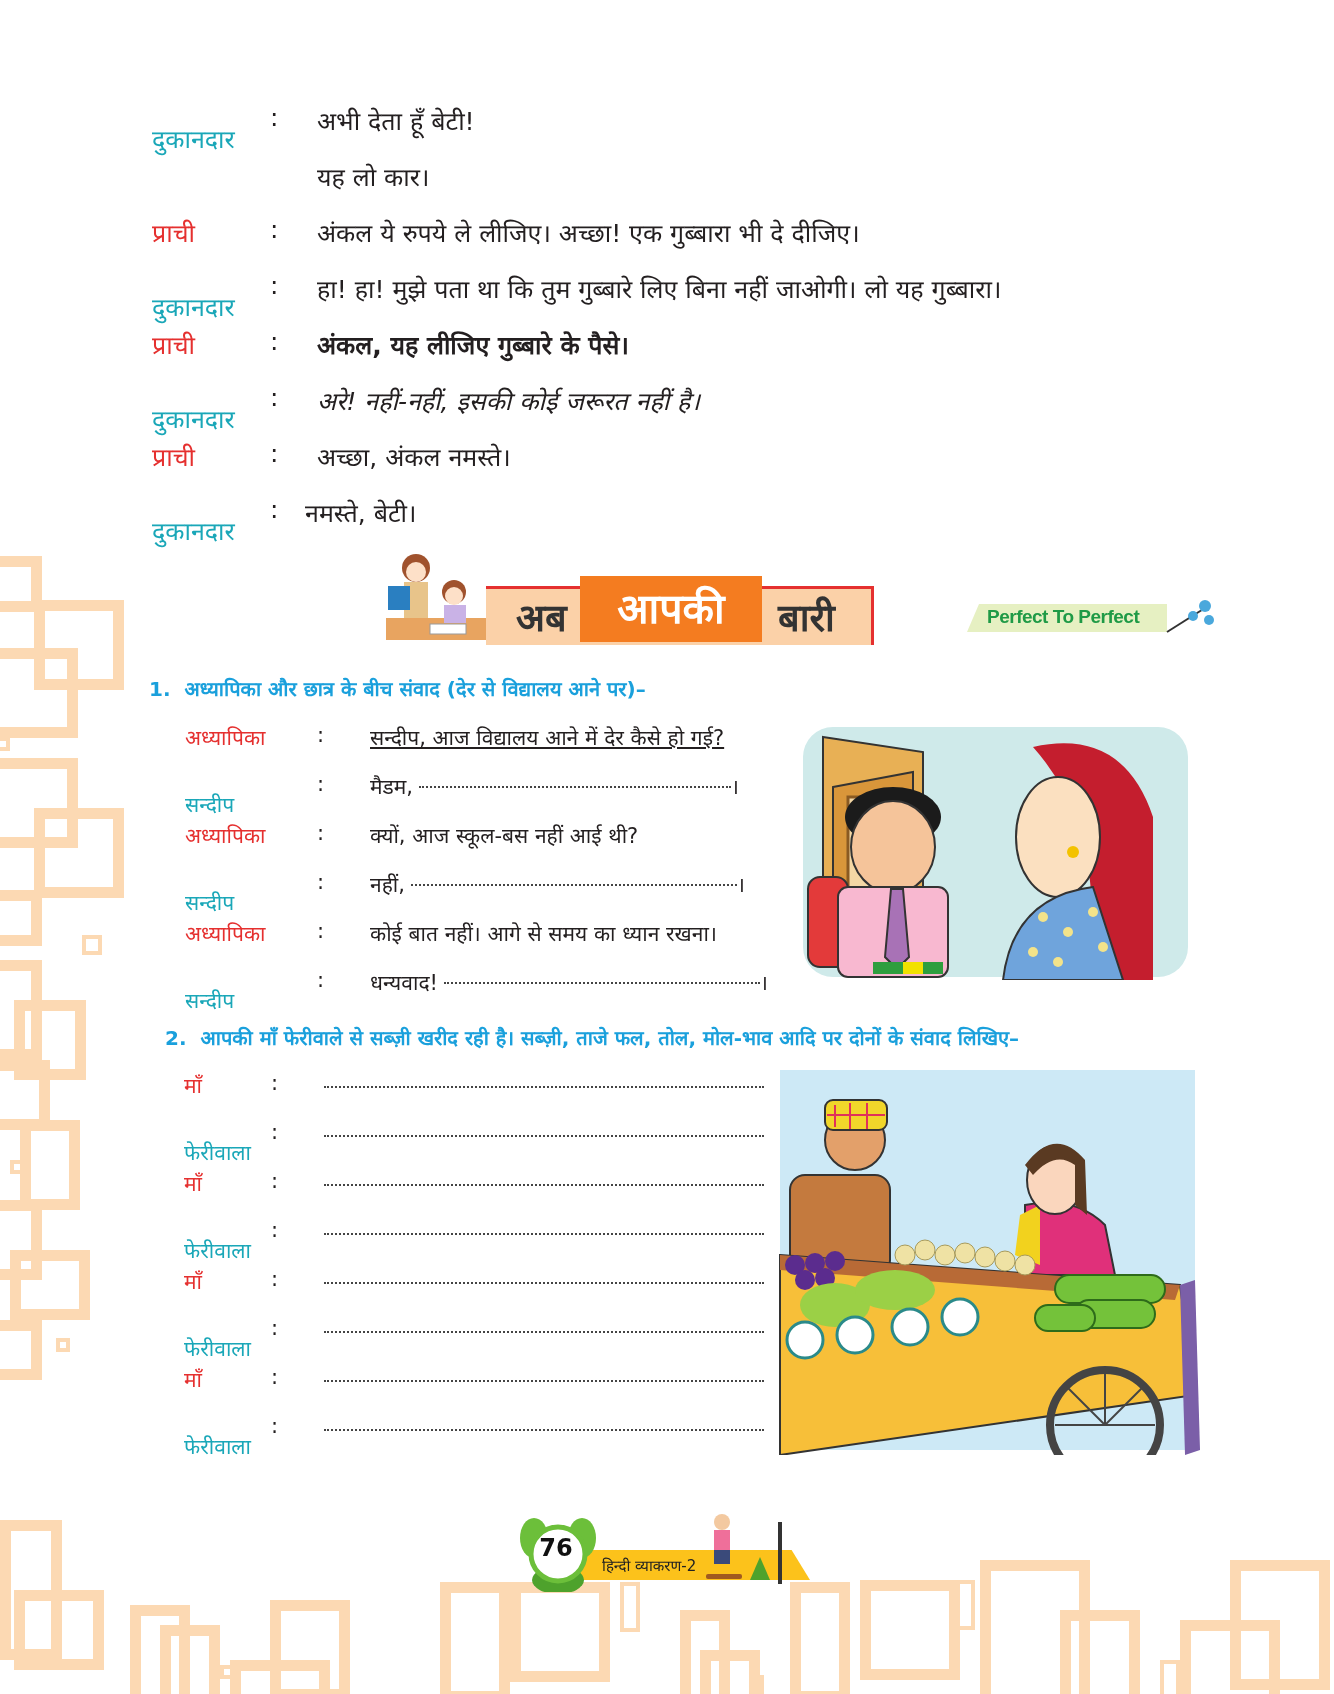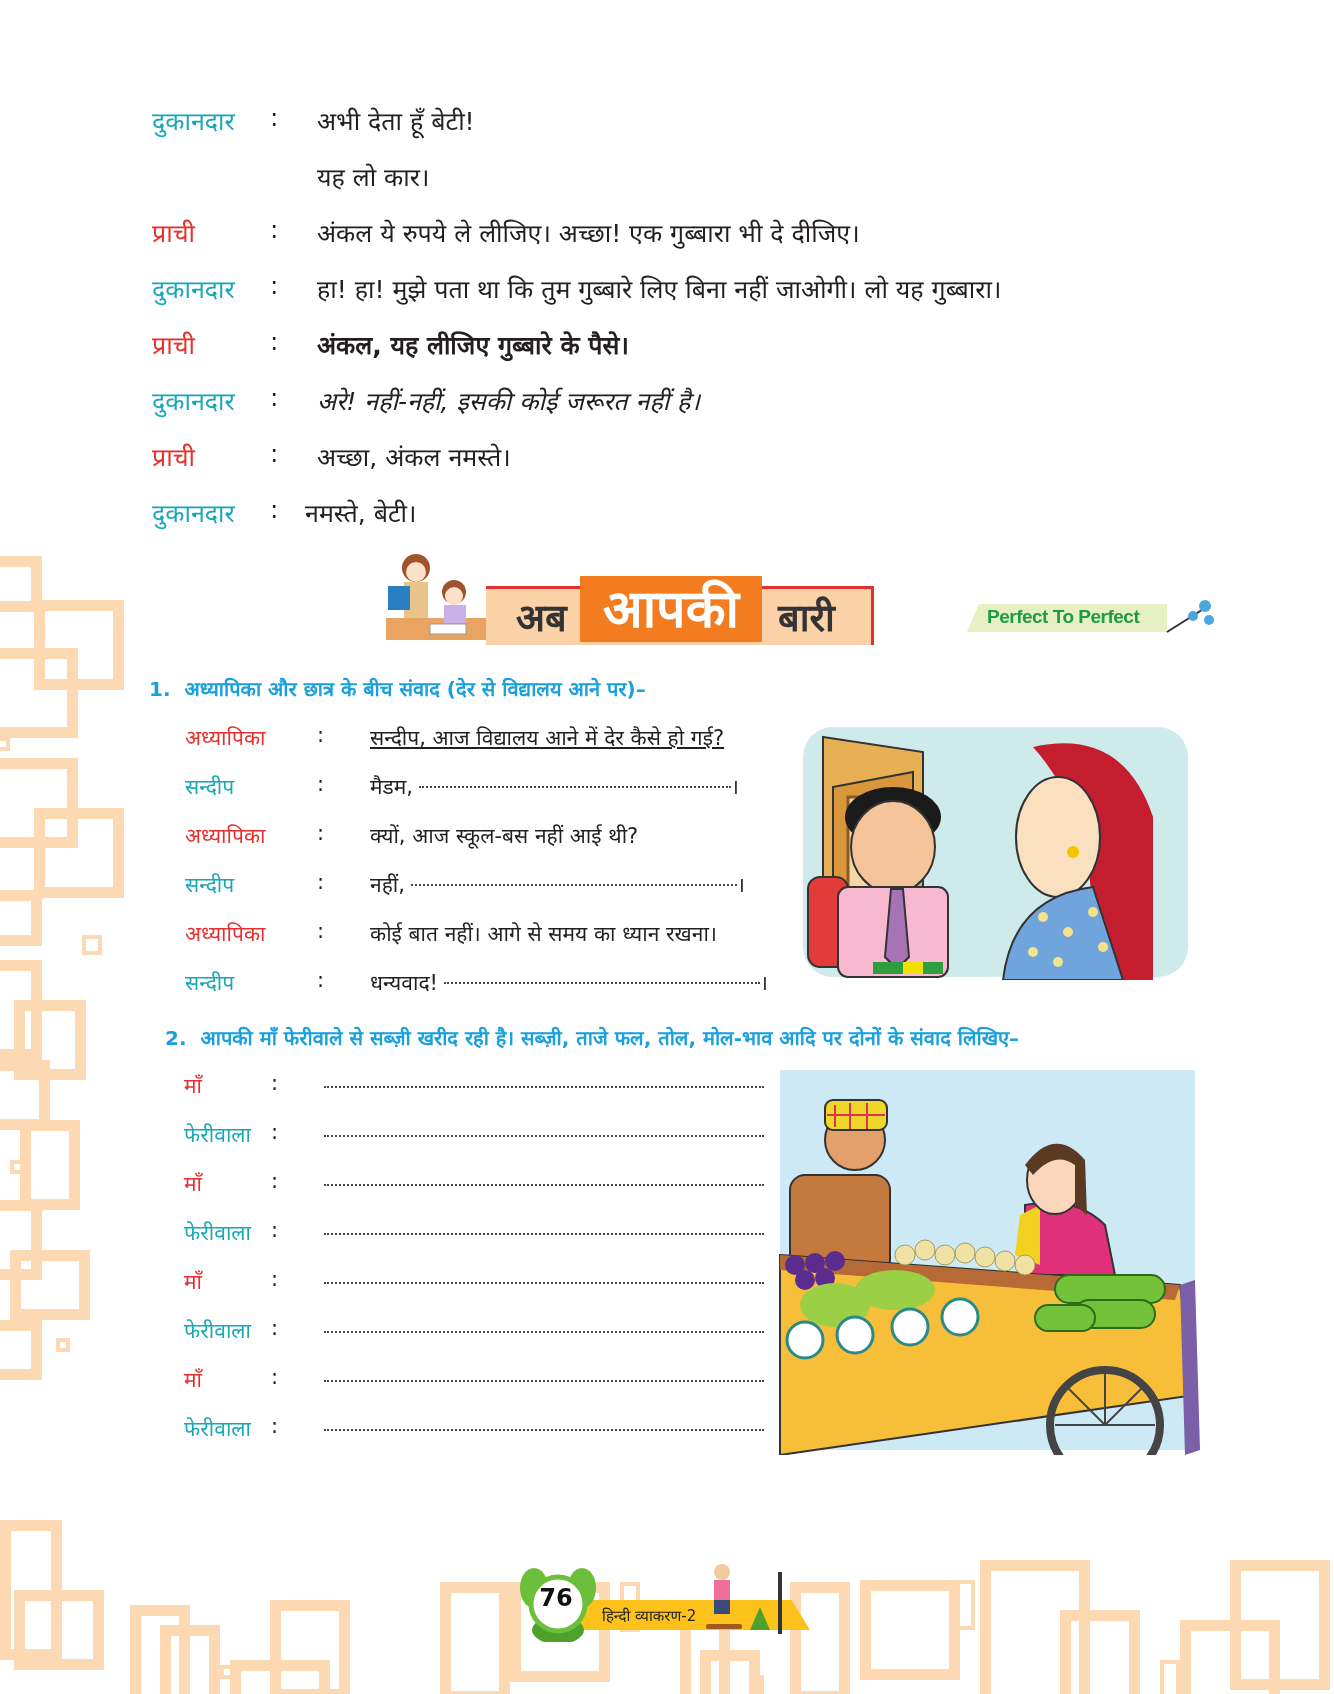--- a/index.html
+++ b/index.html
@@ -10,41 +10,41 @@
     color: #231f20;
   }
   .deco { position: absolute; box-sizing: border-box; border: 11px solid #fcd9b3; }
   .deco.s { border-width: 4px; }
   .deco-layer { position: absolute; inset: 0; pointer-events: none; z-index: 0; }
 
   .row { position: absolute; display: flex; align-items: baseline; z-index: 2; }
   .spk { font-size: 25px; }
   .colon { font-size: 25px; position: absolute; }
   .line { font-size: 25px; position: absolute; white-space: nowrap; }
-  .teal { color: #1aa7b8; }
+  .teal { color: #1aa7b8; margin-top: 18px; }
   .red { color: #e5302f; }
   .spk2 { font-size: 21px; }
   .line2 { font-size: 21px; }
   .dots { display: inline-block; border-bottom: 2px dotted #444; height: 0; vertical-align: 6px; margin-left: 6px; }
   .q { position: absolute; font-size: 20px; font-weight: bold; color: #1aa0dc; z-index: 2; white-space: nowrap; }
 
   
   .banner { position: absolute; left: 386px; top: 568px; width: 490px; height: 78px; z-index: 2; }
   .banner .bg { position: absolute; left: 100px; top: 18px; width: 385px; height: 56px; background: #fbd1a8; border-top: 3px solid #e5302f; border-right: 3px solid #e5302f; }
   .banner .ab { position: absolute; left: 130px; top: 22px; font-size: 38px; font-weight: bold; color: #333; }
-  .banner .apki { position: absolute; left: 194px; top: 8px; width: 182px; height: 66px; background: #f47c20; color: #fff; font-size: 52px; font-weight: bold; text-align: center; line-height: 66px; }
+  .banner .apki { position: absolute; left: 194px; top: 8px; width: 182px; height: 66px; background: #f47c20; color: #fff; font-size: 41px; font-weight: bold; text-align: center; line-height: 66px; }
   .banner .bari { position: absolute; left: 392px; top: 22px; font-size: 38px; font-weight: bold; color: #333; }
   .banner .kids { position: absolute; left: 0; top: -20px; width: 110px; height: 96px; }
 
   .ptp { position: absolute; left: 967px; top: 598px; width: 250px; height: 38px; z-index: 2; }
   .ptp .bar { position: absolute; left: 0; top: 6px; width: 200px; height: 28px; background: #e6f0c2; clip-path: polygon(6% 0, 100% 0, 100% 100%, 0 100%); }
   .ptp .txt { position: absolute; left: 20px; top: 8px; font-size: 19px; font-weight: bold; color: #1f9a46; font-family: "Liberation Sans", sans-serif; letter-spacing: -0.5px; }
 
   .illus { position: absolute; z-index: 2; }
-  .footer { position: absolute; left: 520px; top: 1562px; width: 300px; height: 80px; z-index: 3; }
+  .footer { position: absolute; left: 520px; top: 1512px; width: 300px; height: 80px; z-index: 3; }
   .footer .strip { position: absolute; left: 60px; top: 38px; width: 230px; height: 30px; background: #fcc21b; clip-path: polygon(0 0, 92% 0, 100% 100%, 0 100%); }
   .footer .badge { position: absolute; left: 0; top: 4px; width: 76px; height: 76px; }
   .footer .num { position: absolute; left: 16px; top: 22px; width: 40px; text-align: center; font-size: 24px; font-weight: bold; color: #111; }
   .footer .title { position: absolute; left: 82px; top: 43px; font-size: 15px; color: #222; }
 </style>
 </head>
 <body>
 
 <div class="deco-layer">
   <div class="deco" style="left:-20px;top:556px;width:62px;height:56px;"></div>

